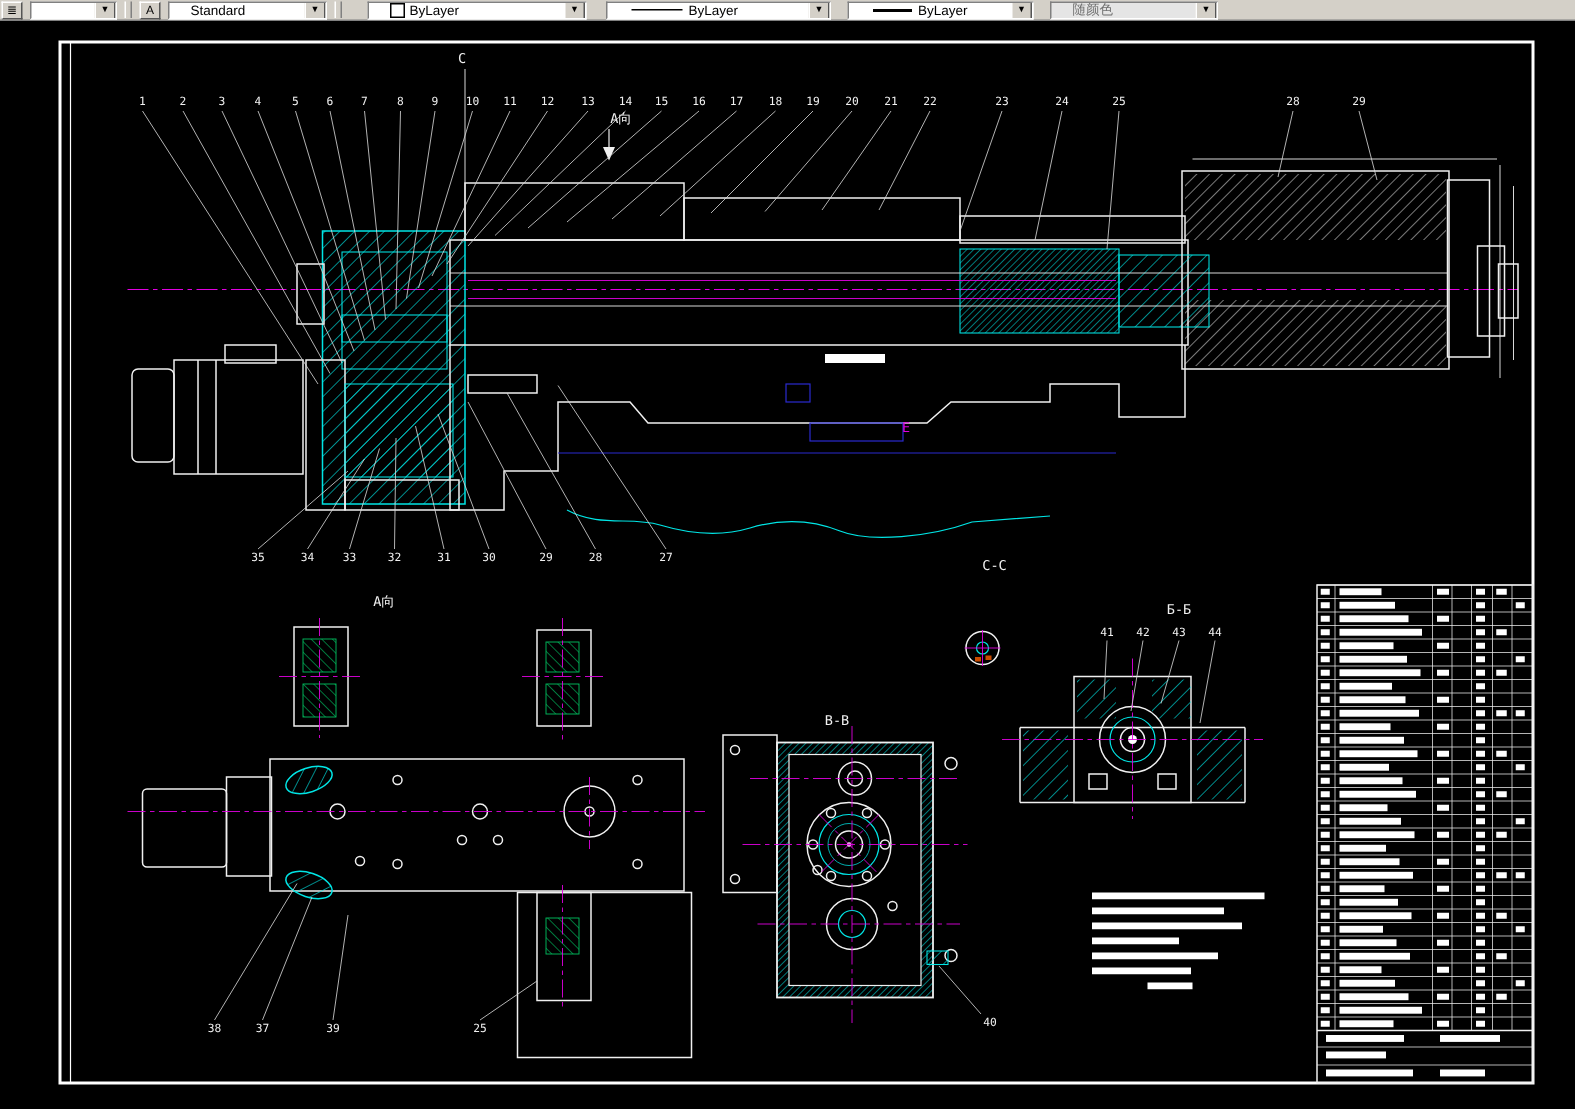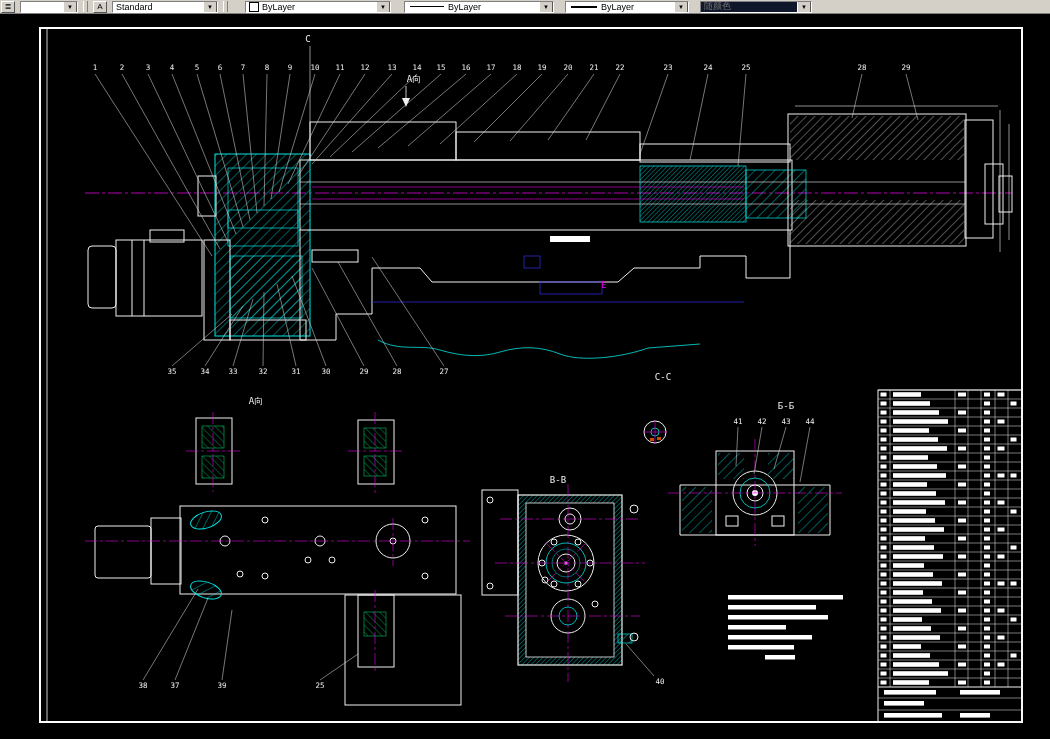--- a/index.html
+++ b/index.html
@@ -8,25 +8,25 @@
   
   .toolbar{position:absolute;top:0;left:0;width:1050px;height:14px;
     background:#d4d0c8;display:flex;align-items:center;gap:5px;
     padding-left:1px;box-sizing:border-box;border-bottom:1px solid #808080;}
   .grip{width:3px;height:11px;border-left:1px solid #fff;border-right:1px solid #808080;}
   .tb-btn{width:14px;height:12px;background:#d4d0c8;border:1px solid;
     border-color:#fff #555 #555 #fff;display:flex;align-items:center;
     justify-content:center;font-size:8px;line-height:8px;box-sizing:border-box;color:#000;}
   .combo{height:12px;background:#fff;border:1px solid;
     border-color:#808080 #fff #fff #808080;display:flex;align-items:center;
-    font-size:9px;box-sizing:border-box;padding-left:3px;color:#000;overflow:hidden;white-space:nowrap;}
+    font-size:9px;box-sizing:border-box;padding-left:14px;color:#000;overflow:hidden;white-space:nowrap;}
   .combo .arrow{width:12px;height:10px;margin-left:auto;background:#d4d0c8;
     border:1px solid;border-color:#fff #555 #555 #fff;display:flex;
     align-items:center;justify-content:center;font-size:6px;flex:0 0 auto;color:#000;}
-  .combo.disabled{background:#0f172a;color:#707070;}
+  .combo.disabled{background:#e5e5e5;color:#707070;}
   .swatch{width:8px;height:8px;background:#fff;border:1px solid #000;margin-right:3px;flex:0 0 auto;}
   .lt-line{display:inline-block;width:34px;height:1px;background:#000;margin:0 4px 0 2px;flex:0 0 auto;}
   .lw-line{display:inline-block;width:26px;height:2px;background:#000;margin:0 4px 0 2px;flex:0 0 auto;}
   
   .canvas{position:absolute;top:14px;left:0;width:1050px;height:725px;background:#000;}
   svg text{user-select:none;}
 </style>
 </head>
 <body>
 

